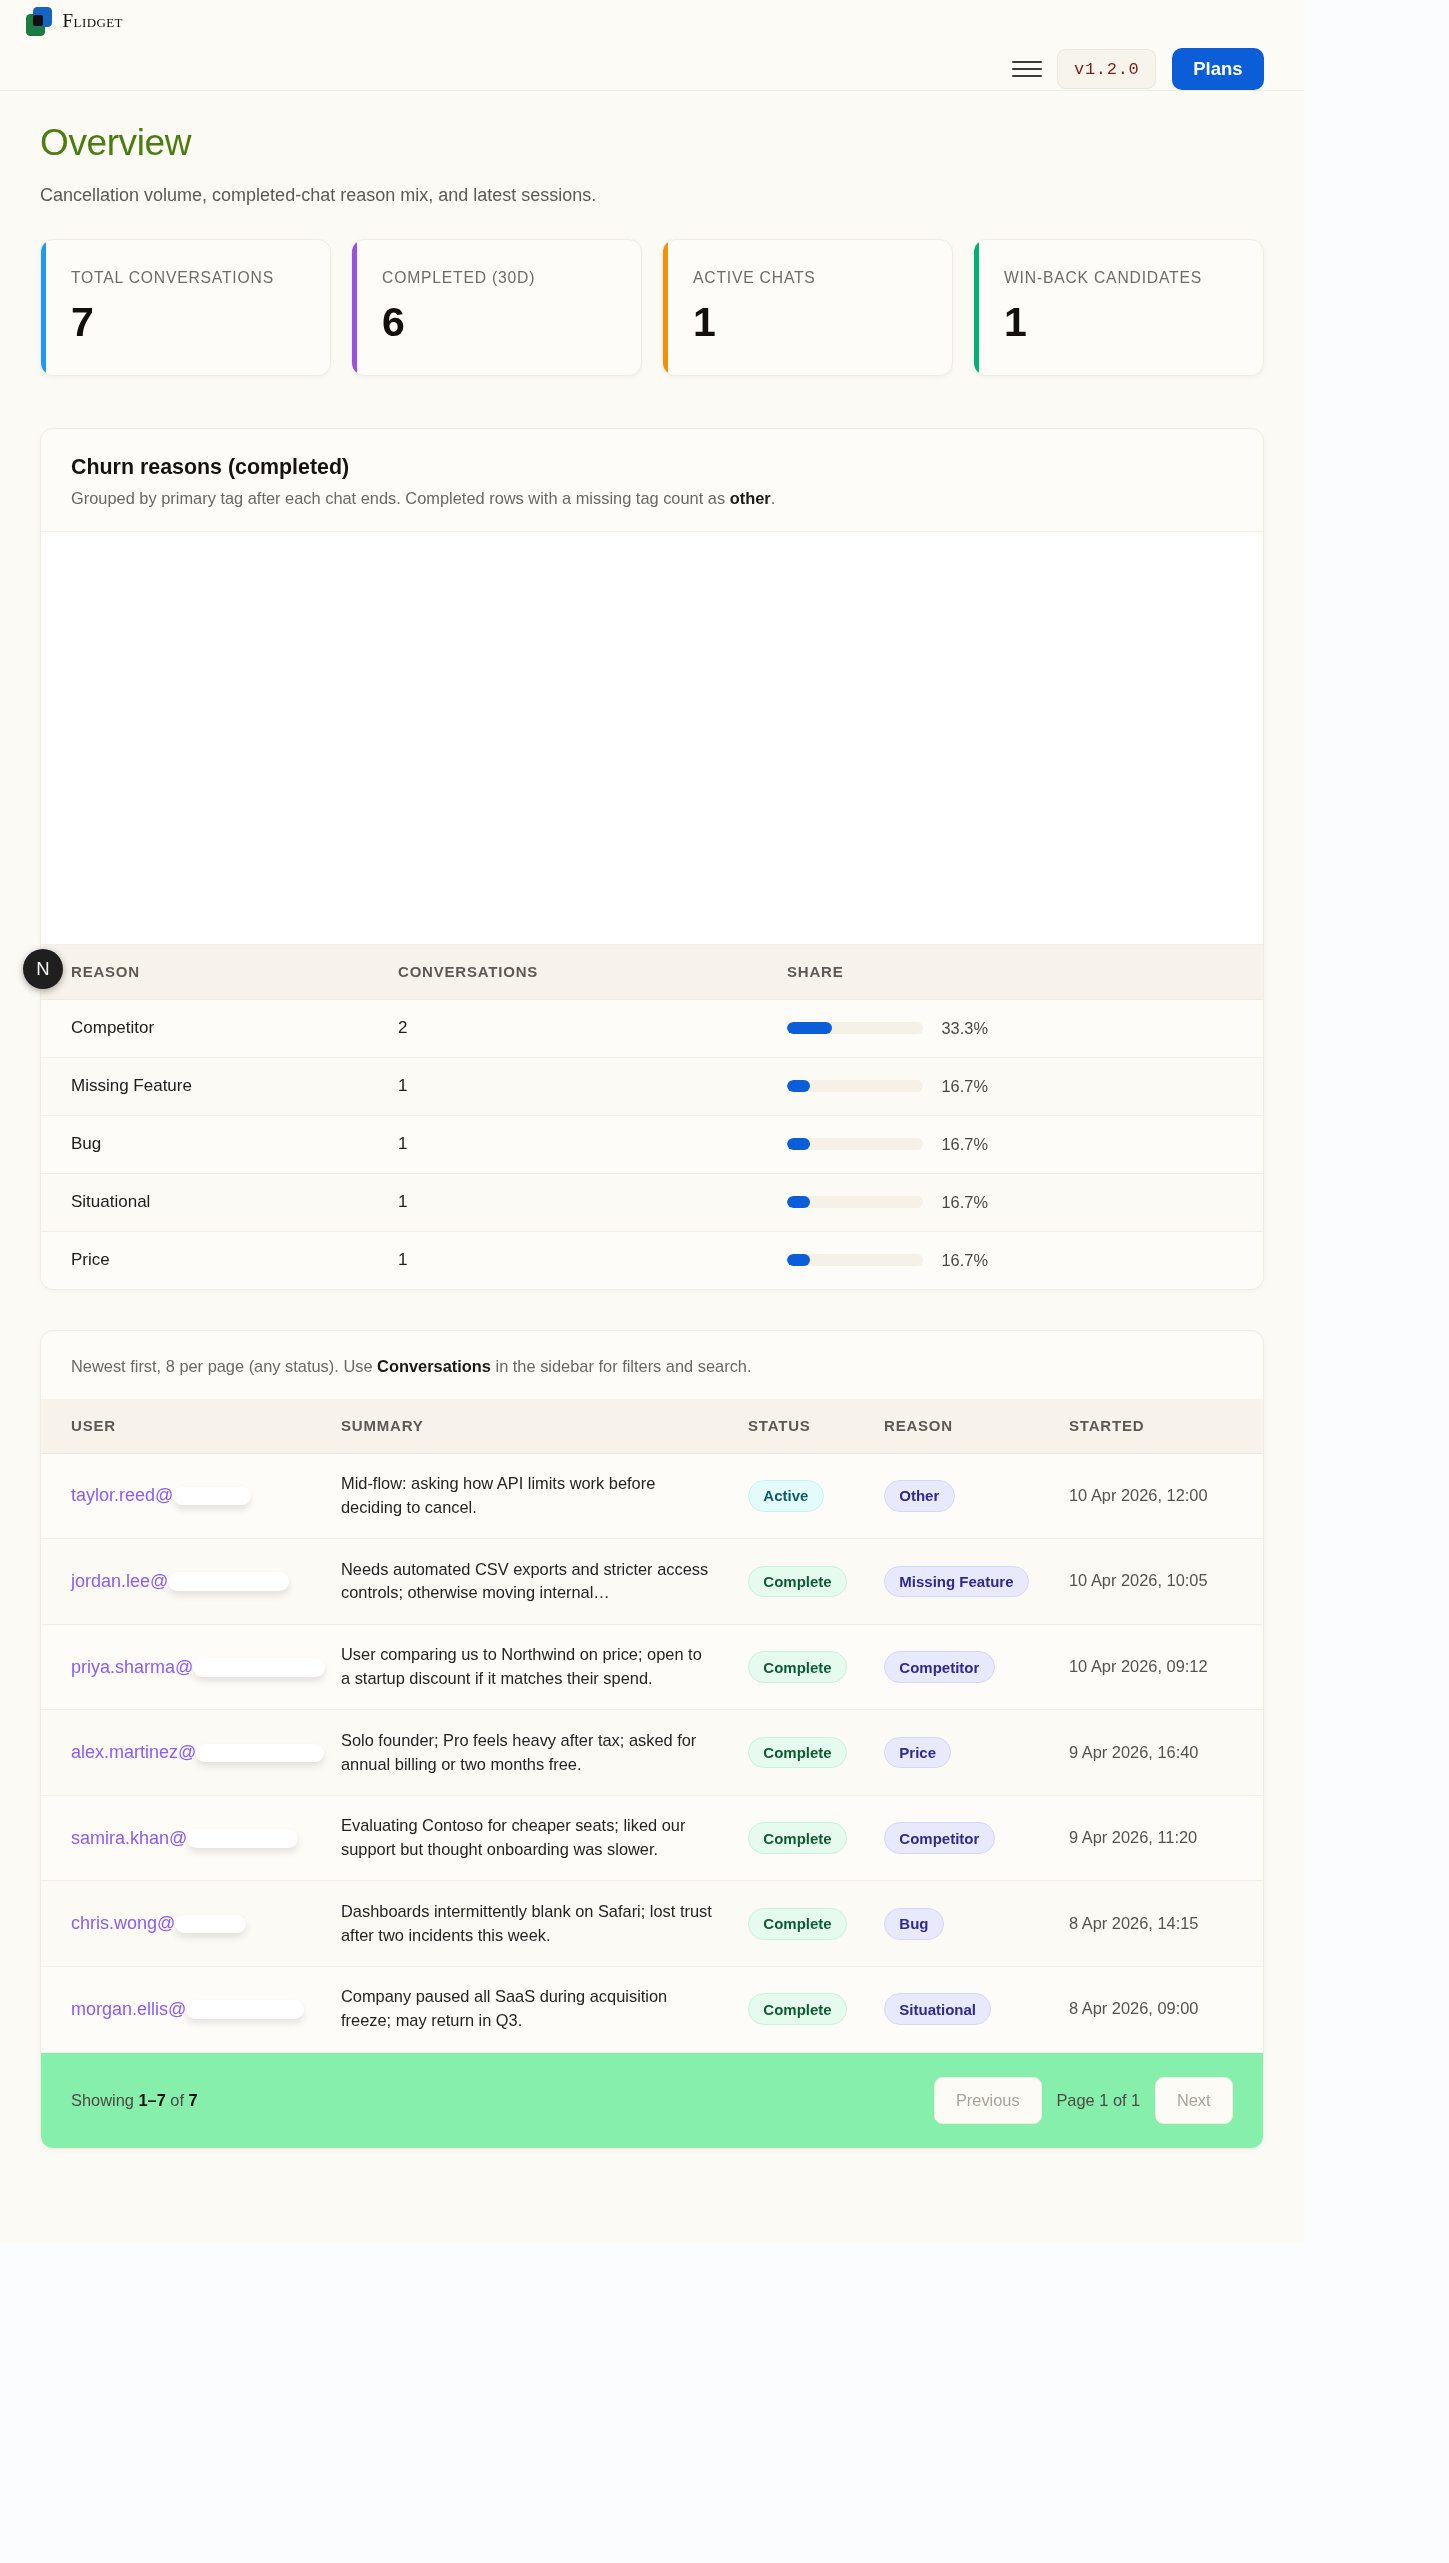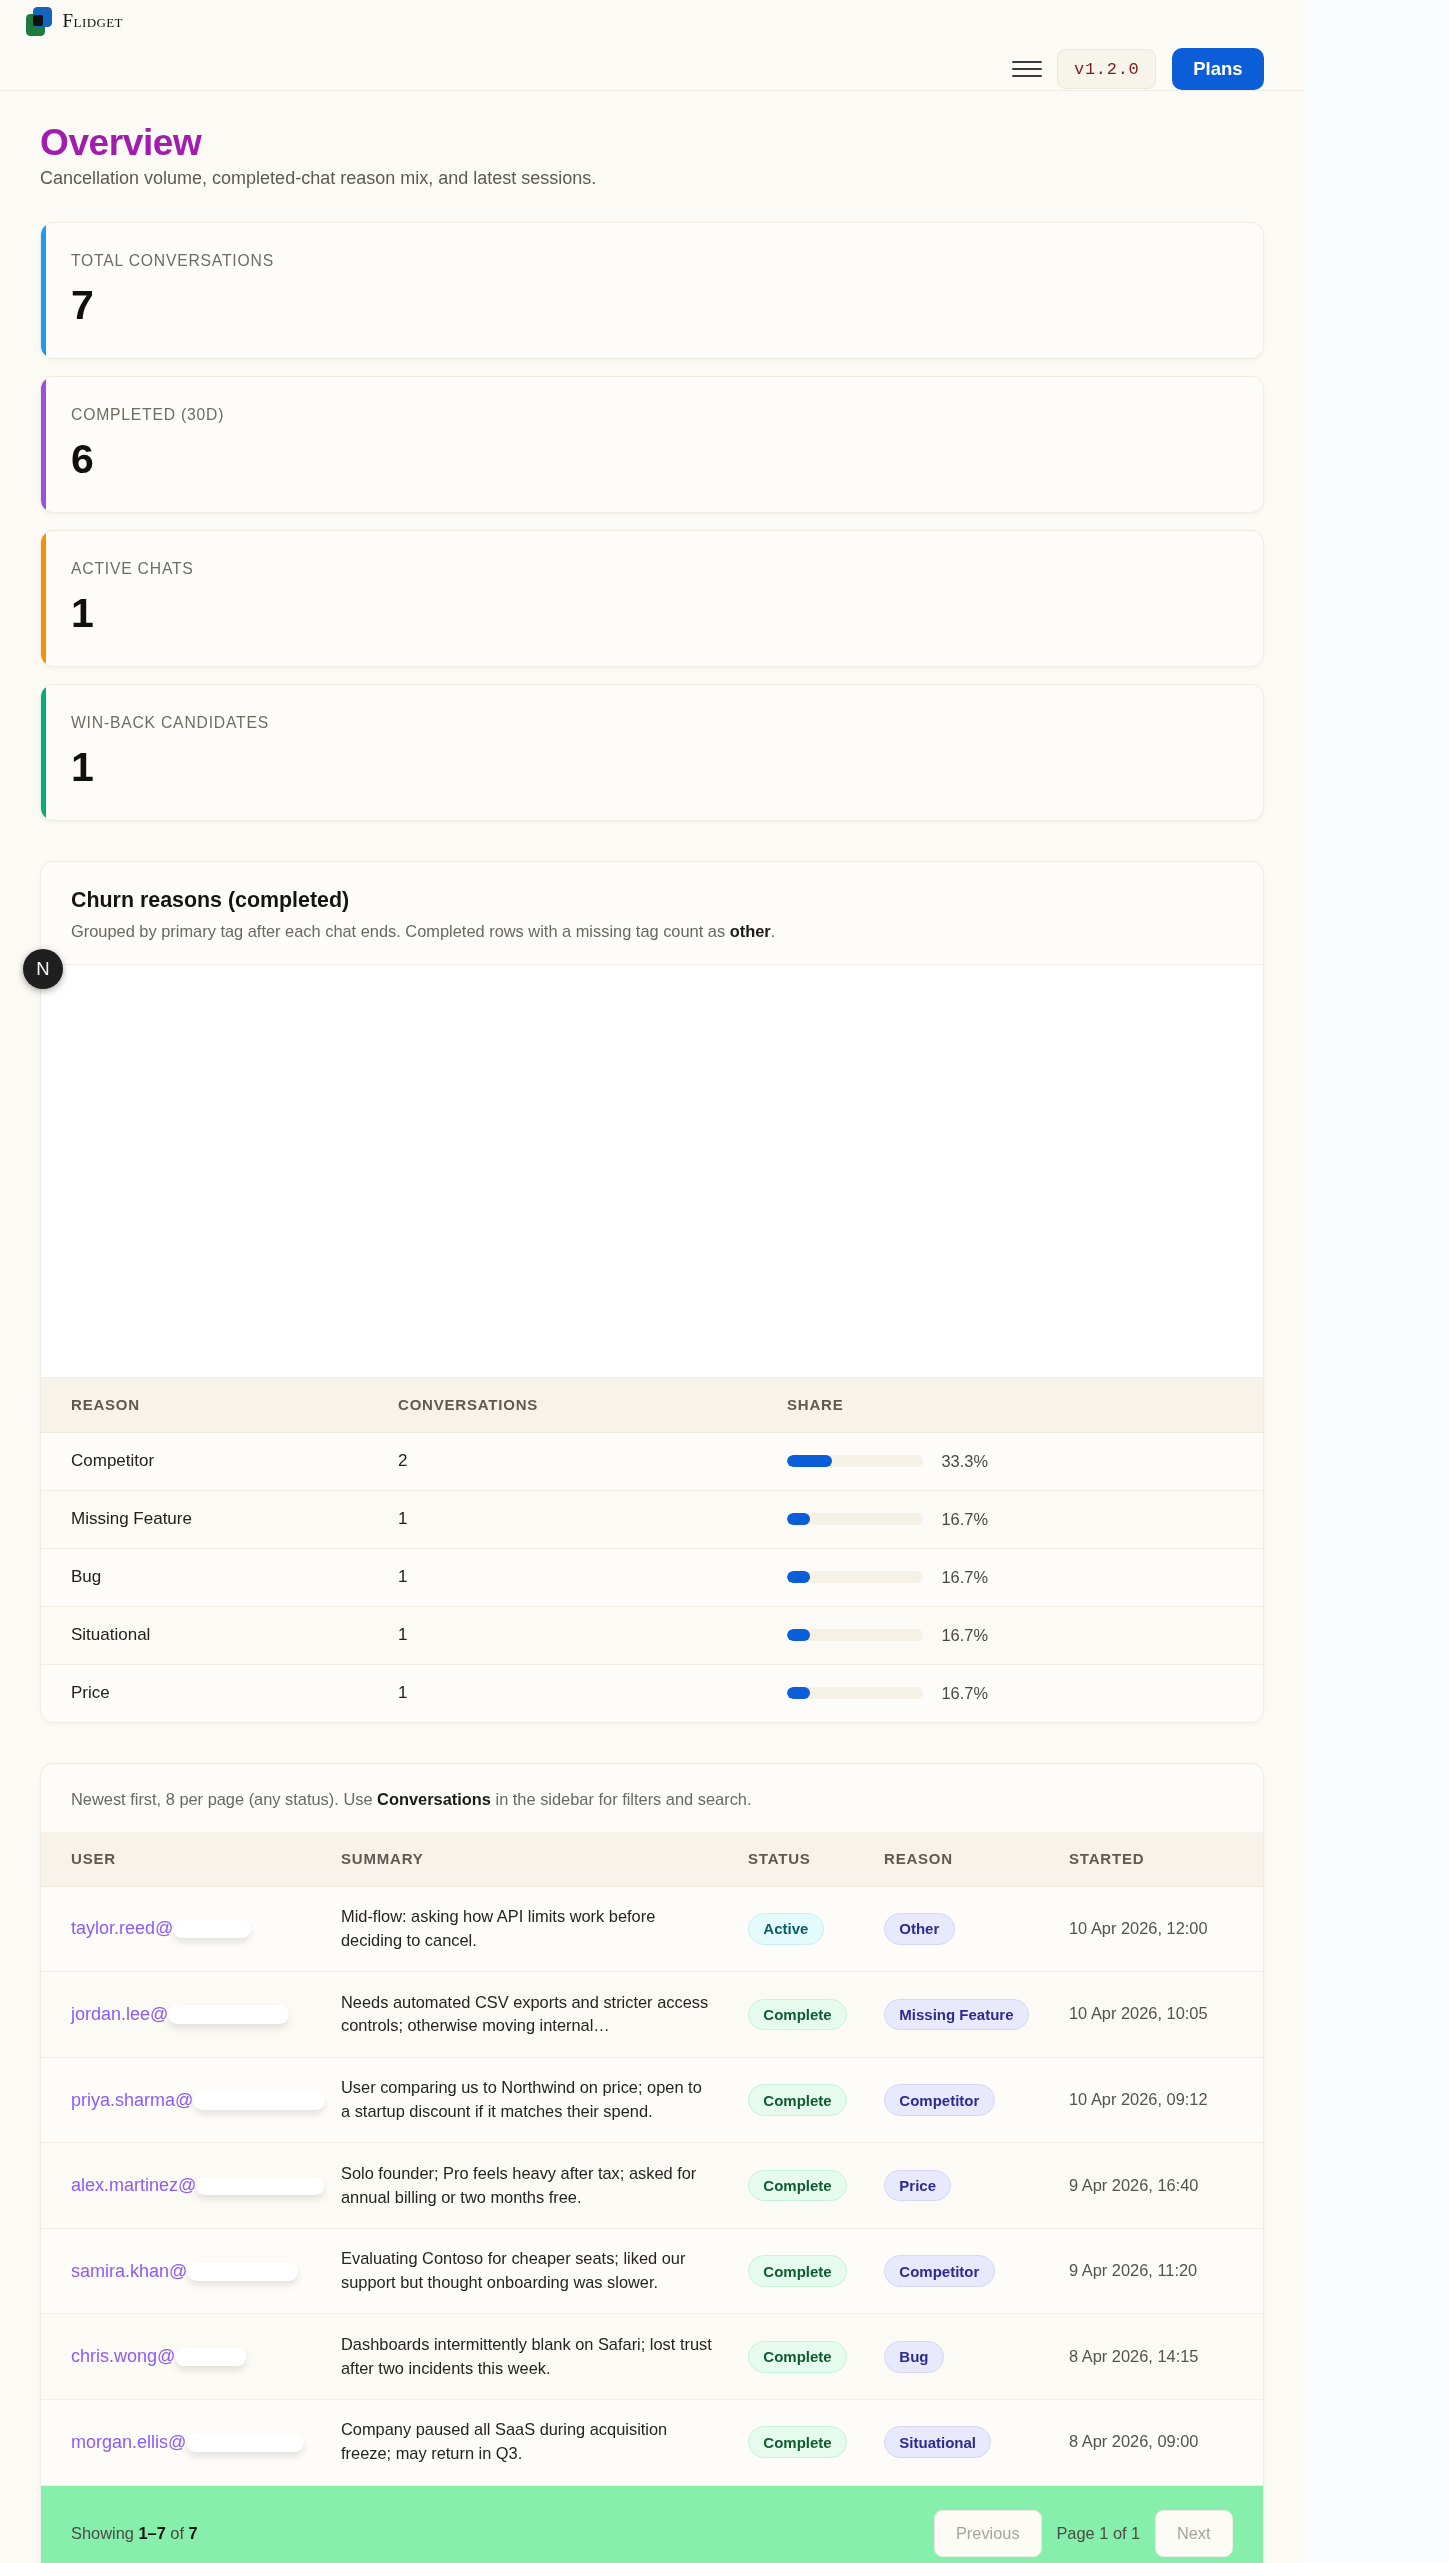--- a/index.html
+++ b/index.html
@@ -79,37 +79,37 @@
     border-radius: 10px;
     padding: 10px 21.4px;
     cursor: pointer;
   }
 
   
   .main { padding: 31px 40px 50px 40px; }
 
   .page-title {
     font-size: 37px;
-    font-weight: 700;
-    color: #a21caf;
+    font-weight: 400;
+    color: #4d7c0f;
     letter-spacing: -0.4px;
-    margin-bottom: 4px;
+    margin-bottom: 21px;
   }
   .page-sub {
     font-size: 18px;
     color: #5c5a55;
     margin-bottom: 33px;
   }
 
   
   .stat-grid {
     display: grid;
-    grid-template-columns: 1fr;
+    grid-template-columns: 1fr 1fr 1fr 1fr;
     gap: 17px 20px;
-    margin-bottom: 40px;
+    margin-bottom: 52px;
   }
   .stat-card {
     background: #fdfcf8;
     border: 0.7px solid #f0ece1;
     border-radius: 13px;
     padding: 28.5px 30px 31px 30px;
     position: relative;
     overflow: hidden;
     box-shadow: 0 1.4px 4.3px rgba(20,15,5,0.035);
     min-height: 137px;

